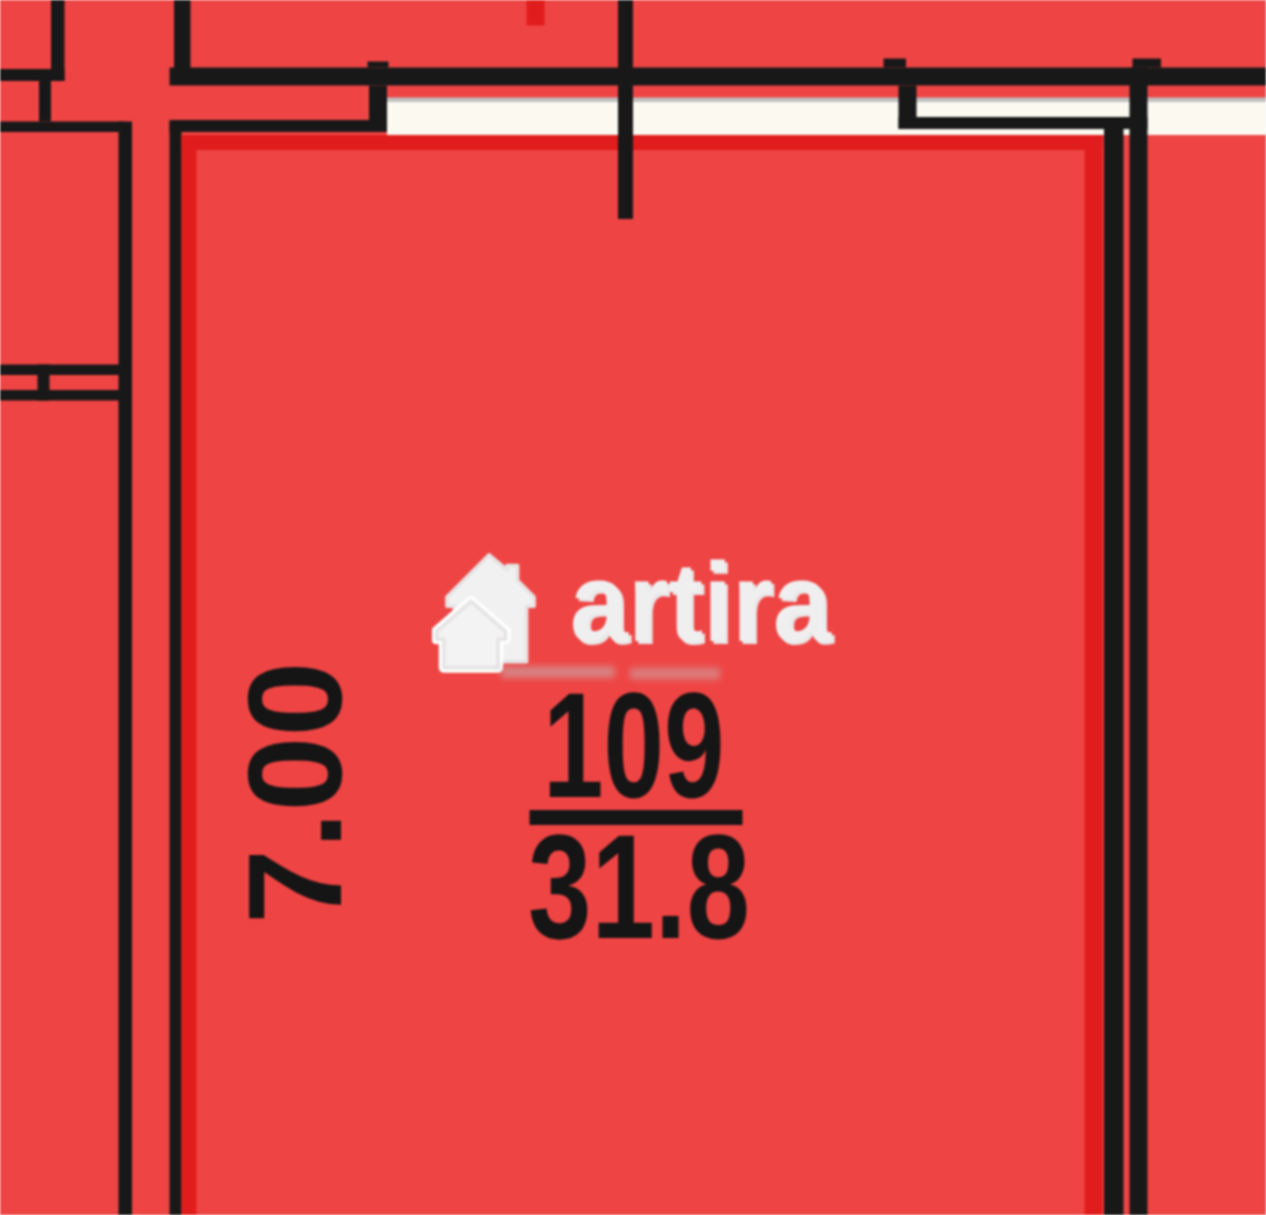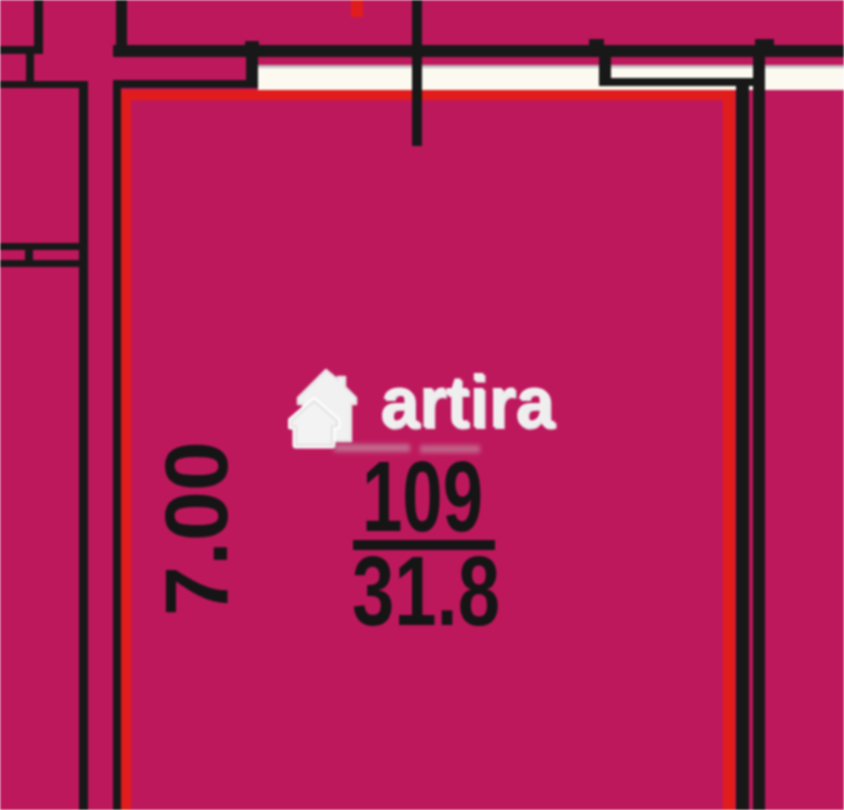--- a/index.html
+++ b/index.html
@@ -1,18 +1,18 @@
 <!DOCTYPE html>
 <html><head>
 <meta charset="utf-8">
 <style>
   html,body{margin:0;padding:0;}
   body{width:844px;height:810px;background:#ffffff;overflow:hidden;
        font-family:"Liberation Sans", sans-serif;}
-  #plan{position:relative;width:844px;height:810px;background:#be185d;filter:blur(0.85px);}
+  #plan{position:relative;width:844px;height:810px;background:#ef4444;filter:blur(0.85px);}
   .blk{position:absolute;background:#181818;}
   .red{position:absolute;background:#e11c1c;}
 </style>
 </head>
 <body>
 <div id="plan">
 
   <div style="position:absolute;left:258px;top:68px;width:586px;height:22px;background:#fbf9f0;"></div>
 
   <div style="position:absolute;left:254px;top:65px;width:590px;height:3px;background:#c0c0c0;"></div>

